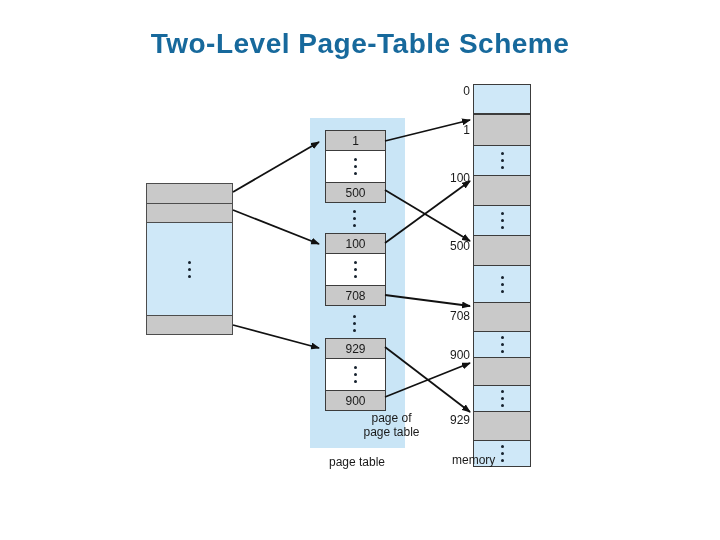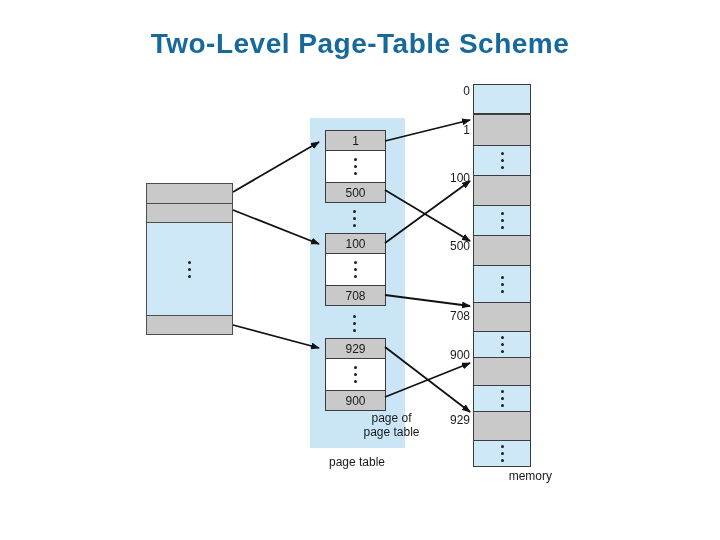--- a/index.html
+++ b/index.html
@@ -239,21 +239,21 @@
   </div>
 
   <div class="frame-label" style="top:84px;">0</div>
   <div class="frame-label" style="top:123px;">1</div>
   <div class="frame-label" style="top:171px;">100</div>
   <div class="frame-label" style="top:239px;">500</div>
   <div class="frame-label" style="top:309px;">708</div>
   <div class="frame-label" style="top:348px;">900</div>
   <div class="frame-label" style="top:413px;">929</div>
 
-  <div class="lbl" style="left:452px; top:470px; width:100px; text-align:right;">memory</div>
+  <div class="lbl" style="left:452px; top:454px; width:100px; text-align:left;">memory</div>
 
   <svg class="arrows" viewBox="0 0 720 540" xmlns="http://www.w3.org/2000/svg">
     <defs>
       <marker id="ah" markerWidth="9" markerHeight="7" refX="8" refY="3.5" orient="auto" markerUnits="userSpaceOnUse">
         <path d="M0,0 L9,3.5 L0,7 Z" fill="#111111"></path>
       </marker>
     </defs>
     <line x1="233" y1="192" x2="319" y2="142" marker-end="url(#ah)"></line>
     <line x1="233" y1="210" x2="319" y2="244" marker-end="url(#ah)"></line>
     <line x1="233" y1="325" x2="319" y2="348" marker-end="url(#ah)"></line>

